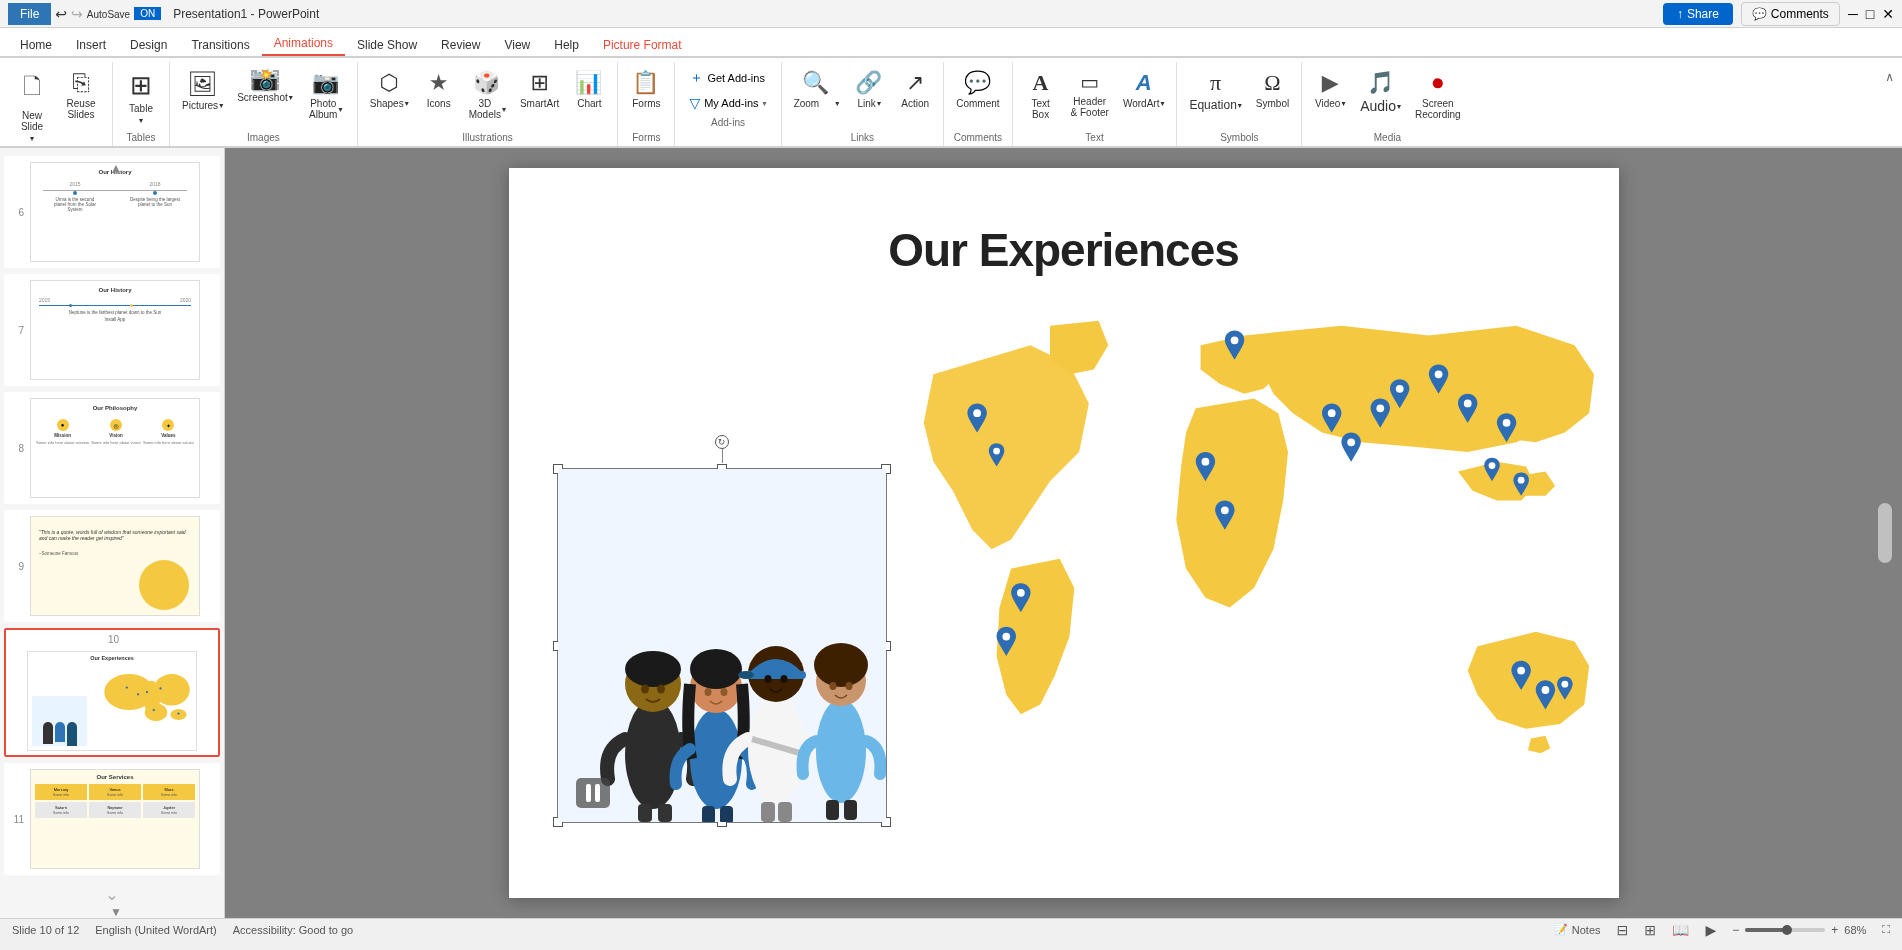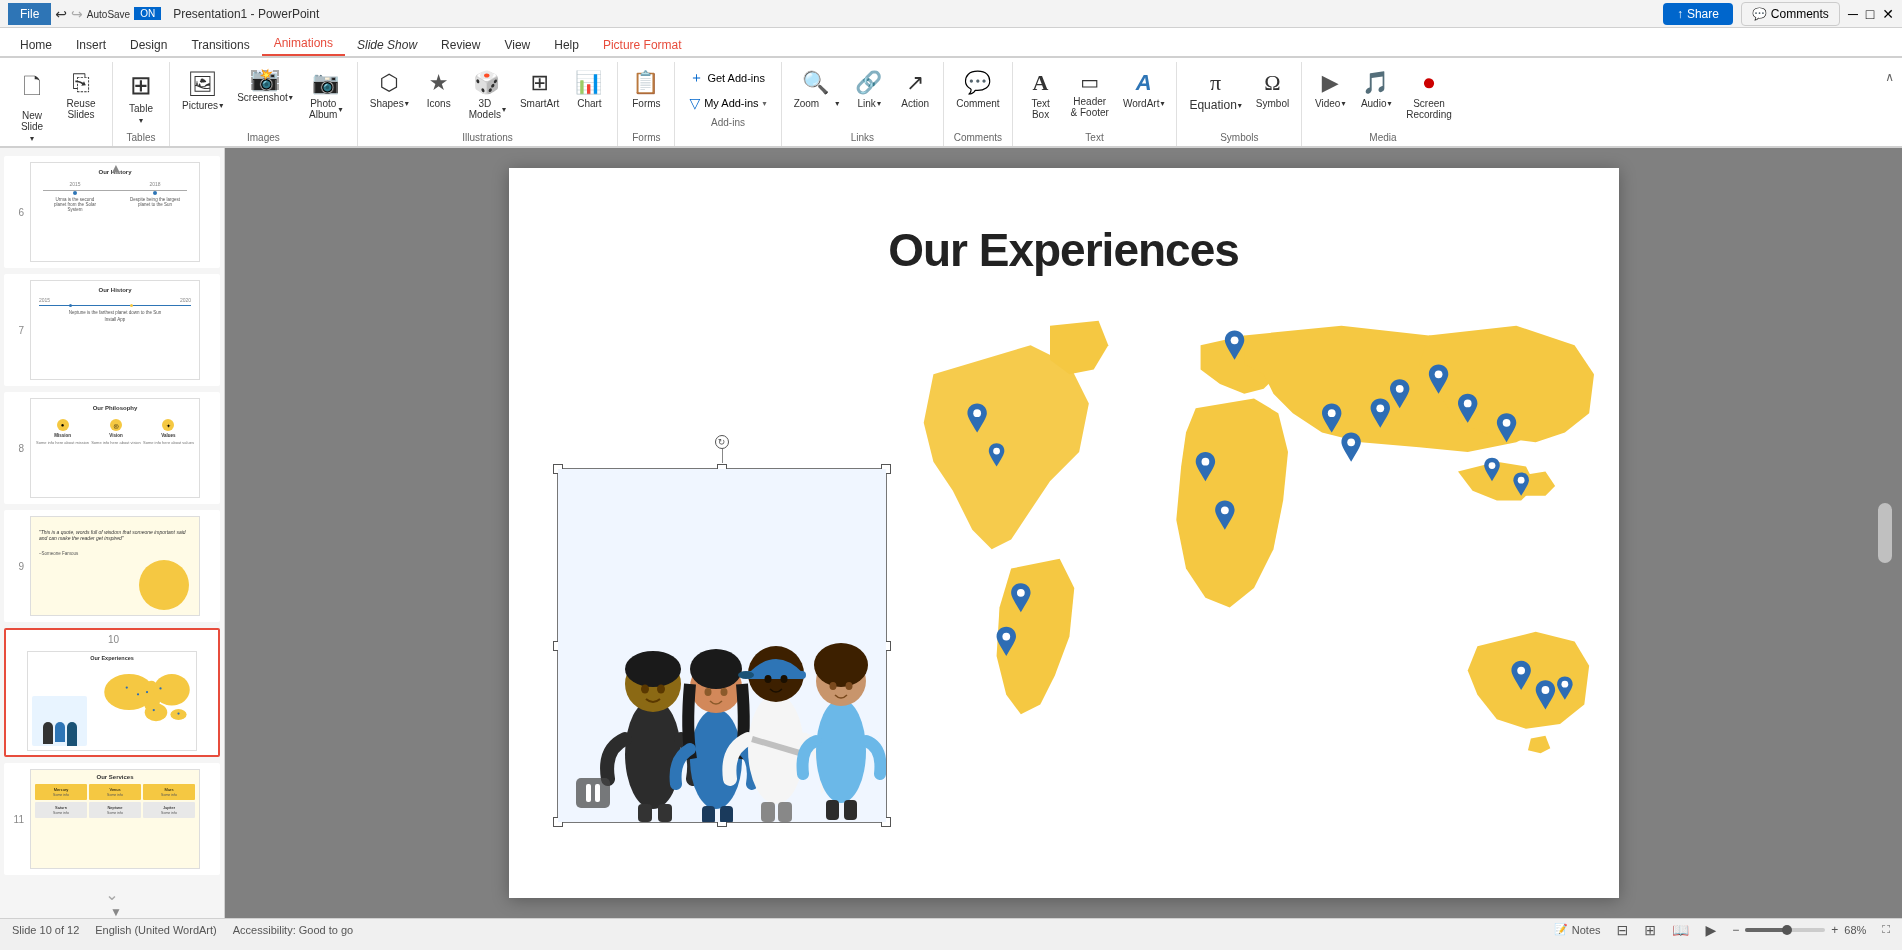--- a/index.html
+++ b/index.html
@@ -47,21 +47,21 @@
     <button style="border:none; background:none; font-size:14px; cursor:pointer;">✕</button>
   </div>
 </div>
 
 <div style="display:flex; align-items:flex-end; background:#fff; border-bottom:2px solid #d0d0d0; height:30px; padding:0 60px 0 8px;">
   <button style="padding:4px 12px; font-size:12px; border:none; background:none; cursor:pointer; color:#333;">Home</button>
   <button style="padding:4px 12px; font-size:12px; border:none; background:none; cursor:pointer; color:#333;">Insert</button>
   <button style="padding:4px 12px; font-size:12px; border:none; background:none; cursor:pointer; color:#333;">Design</button>
   <button style="padding:4px 12px; font-size:12px; border:none; background:none; cursor:pointer; color:#333;">Transitions</button>
   <button style="padding:4px 12px; font-size:12px; border:none; background:none; cursor:pointer; color:#e74c3c; border-bottom:2px solid #e74c3c; font-weight:500;">Animations</button>
-  <button style="padding:4px 12px; font-size:12px; border:none; background:none; cursor:pointer; color:#333;font-style:italic;">Slide Show</button>
+  <button style="padding:4px 12px; font-size:12px; border:none; background:none; cursor:pointer; color:#333;">Slide Show</button>
   <button style="padding:4px 12px; font-size:12px; border:none; background:none; cursor:pointer; color:#333;">Review</button>
   <button style="padding:4px 12px; font-size:12px; border:none; background:none; cursor:pointer; color:#333;">View</button>
   <button style="padding:4px 12px; font-size:12px; border:none; background:none; cursor:pointer; color:#333;">Help</button>
   <button style="padding:4px 12px; font-size:12px; border:none; background:none; cursor:pointer; color:#e74c3c;">Picture Format</button>
 </div>
 
 <div style="display:flex; align-items:stretch; background:#fff; height:90px; border-bottom:2px solid #d0d0d0; padding:4px 4px 0; overflow:hidden;">
 
   <div style="display:flex; flex-direction:column; border-right:1px solid #e0e0e0; padding:0 6px;">
     <div style="display:flex; gap:2px; flex:1; align-items:flex-start; padding-top:4px;">
@@ -250,21 +250,21 @@
       <button class="ribbon-btn">
         <span style="font-size:22px; color:#555;">▶</span>
         <span style="display:flex; align-items:center; gap:1px;">
           <span style="font-size:10px;">Video</span>
           <span style="font-size:8px;">▾</span>
         </span>
       </button>
       <button class="ribbon-btn">
         <span style="font-size:22px; color:#555;">🎵</span>
         <span style="display:flex; align-items:center; gap:1px;">
-          <span style="font-size:10px;">Audio</span>
+          <span style="font-size:14px;">Audio</span>
           <span style="font-size:8px;">▾</span>
         </span>
       </button>
       <button class="ribbon-btn" style="min-width:52px;">
         <span style="font-size:22px; color:#c00;">⏺</span>
         <span style="font-size:10px;">Screen<br>Recording</span>
       </button>
     </div>
     <div style="font-size:10px; color:#666; text-align:center; padding-bottom:3px;">Media</div>
   </div>

